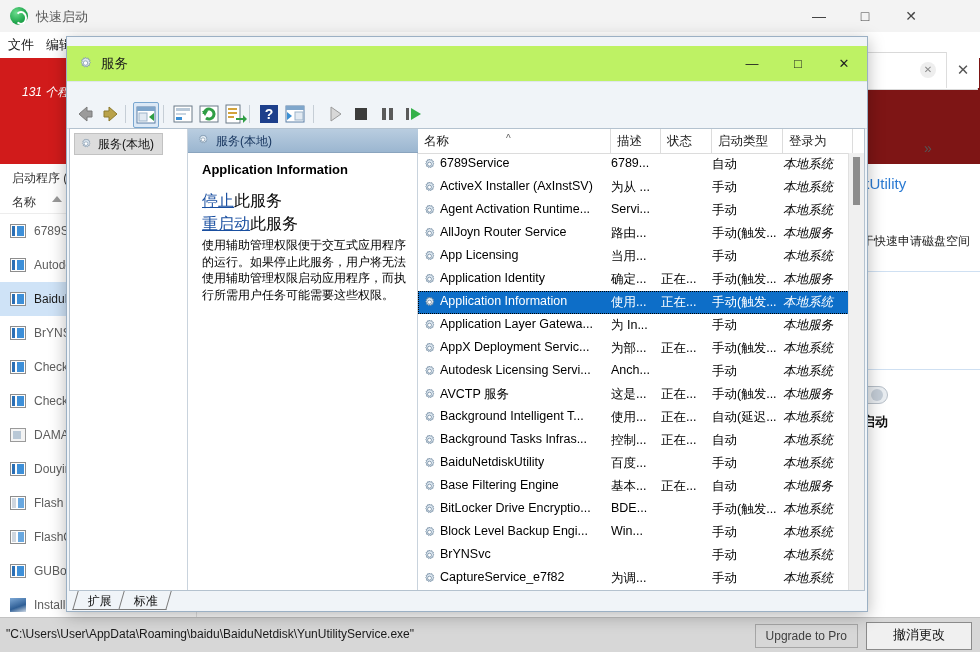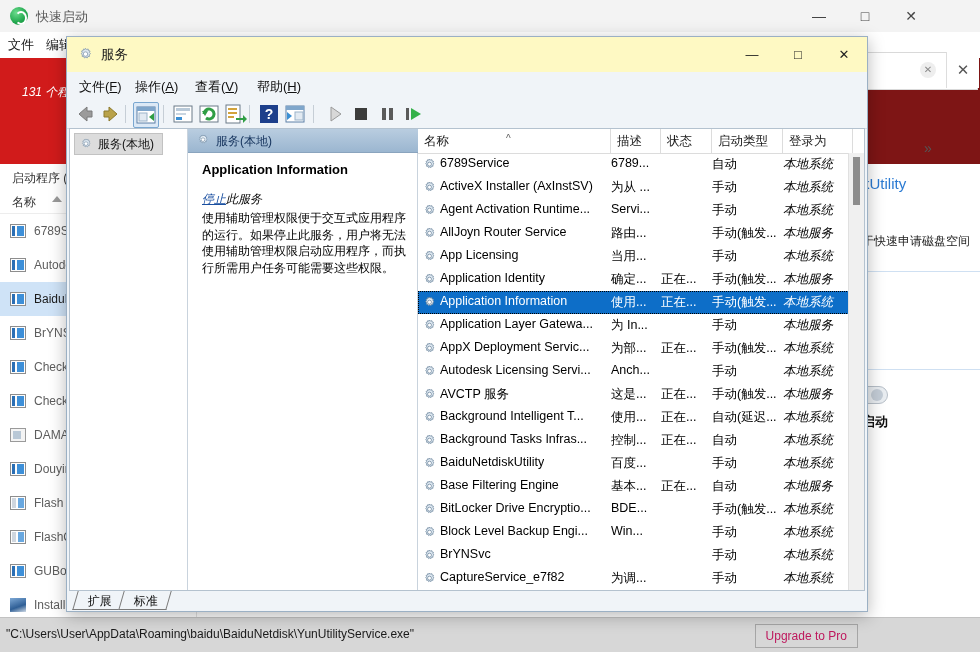--- a/index.html
+++ b/index.html
@@ -70,28 +70,28 @@
   #bg-rp-toggle{position:absolute;left:856px;top:386px;width:30px;height:16px;border-radius:9px;
     border:1px solid #b7bfc8;background:#e9edf1;}
   #bg-rp-toggle:after{content:"";position:absolute;left:14px;top:2px;width:12px;height:12px;
     border-radius:50%;background:#c3ccd6;}
   #bg-rp-state{position:absolute;left:862px;top:413px;font-size:13px;font-weight:bold;color:#111;}
 
   #bg-statusbar{position:absolute;left:0;bottom:0;width:980px;height:34px;background:#d7d7d7;
     border-top:1px solid #c2c2c2;}
   #bg-status-path{position:absolute;left:6px;top:9px;font-size:12px;color:#1a1a1a;}
   #bg-upgrade{position:absolute;right:122px;top:6px;height:22px;padding:0 10px;line-height:22px;
-    font-size:12px;color:#be185d;background:#d7d7d7;border:1px solid #a6a6a6;}
+    font-size:12px;color:#404040;background:#d7d7d7;border:1px solid #a6a6a6;}
   #bg-revert{position:absolute;right:8px;top:4px;width:104px;height:26px;line-height:24px;
     text-align:center;font-size:13px;color:#111;background:#f0f0f0;border:1px solid #8a8a8a;}
 
   
   #svc{position:absolute;left:66px;top:36px;width:802px;height:576px;background:#f0f4f8;
     border:1px solid #9bb0c4;box-shadow:0 4px 16px rgba(0,0,0,.28);box-sizing:border-box;}
-  #svc-titlebar{position:absolute;left:0;top:0;width:800px;height:35px;background:#fef9c3;
+  #svc-titlebar{position:absolute;left:0;top:9px;width:800px;height:35px;background:#bef264;
     border-bottom:1px solid #dfe6ed;}
   #svc-title-icon{position:absolute;left:10px;top:9px;width:17px;height:17px;}
   #svc-title-text{position:absolute;left:34px;top:9px;font-size:13.5px;color:#1a1a1a;}
   .svc-wbtn{position:absolute;top:0;width:46px;height:34px;display:flex;align-items:center;
     justify-content:center;color:#222;font-size:13px;}
   #svc-min{right:92px;}
   #svc-max{right:46px;}
   #svc-close{right:0px;}
   #svc-menubar{position:absolute;left:0;top:35px;width:800px;height:28px;background:#f0f4f8;}
   .svc-menu{position:absolute;top:6px;font-size:13px;color:#111;}
@@ -112,21 +112,21 @@
 
   #svc-detail{position:absolute;left:118px;top:0;width:230px;height:100%;background:#ffffff;
     border-right:1px solid #c9d3dd;box-sizing:border-box;}
   #svc-detail-head{position:absolute;left:0;top:0;width:230px;height:23px;
     background:linear-gradient(#b9cde0,#9bb6d0);border-bottom:1px solid #8aa4be;}
   #svc-detail-head-icon{position:absolute;left:8px;top:4px;width:14px;height:14px;}
   #svc-detail-head-text{position:absolute;left:28px;top:4px;font-size:12px;color:#14325c;}
   #svc-detail-body{position:absolute;left:0;top:23px;width:230px;bottom:0;padding:10px 12px 0 14px;
     box-sizing:border-box;overflow:hidden;}
   #svc-sel-name{font-size:13px;font-weight:bold;color:#000;margin:0 0 14px 0;}
-  .svc-link{color:#1a4fa0;text-decoration:none;font-size:12px;display:block;margin-bottom:2px;font-style:italic;}
+  .svc-link{color:#1a4fa0;text-decoration:none;font-size:16px;display:block;margin-bottom:2px;}
   .svc-link u{text-decoration:underline;}
   #svc-desc-label{margin-top:24px;font-size:12px;color:#000;}
   #svc-desc-text{font-size:12px;color:#000;line-height:16.5px;margin-top:1px;}
 
   #svc-list{position:absolute;left:348px;top:0;right:0;bottom:0;background:#ffffff;overflow:hidden;}
   #svc-list-header{position:absolute;left:0;top:0;right:0;height:24px;background:#ffffff;
     border-bottom:1px solid #dcdcdc;}
   .lh{position:absolute;top:0;height:24px;font-size:12.5px;color:#1a1a1a;padding:4px 0 0 6px;
     box-sizing:border-box;border-right:1px solid #dcdcdc;}
   #lh-sortarrow{position:absolute;left:88px;top:4px;font-size:10px;color:#5d5d5d;}
@@ -245,42 +245,37 @@
   <div id="bg-rp-desc">于快速申请磁盘空间</div>
   <div id="bg-rp-div1"></div>
   <div id="bg-rp-bold">]</div>
   <div id="bg-rp-div2"></div>
   <div id="bg-rp-toggle"></div>
   <div id="bg-rp-state">启动</div>
 
   <div id="bg-statusbar">
     <div id="bg-status-path">"C:\Users\User\AppData\Roaming\baidu\BaiduNetdisk\YunUtilityService.exe"</div>
     <div id="bg-upgrade">Upgrade to Pro</div>
+    <div id="bg-revert">撤消更改</div>
   </div>
 </div>
 
 <div id="svc">
 
   <div id="svc-titlebar">
     <svg id="svc-title-icon" viewBox="0 0 16 16">
       <path d="M8 2.2l1 1.1 1.5-.5.3 1.5 1.5.4-.6 1.4 1 1.2-1.2 1 .3 1.5-1.5.1-.7 1.4-1.3-.8-1.3.8-.7-1.4-1.5-.1.3-1.5-1.2-1 1-1.2-.6-1.4 1.5-.4.3-1.5 1.5.5z" fill="#dbe6ef" stroke="#7d93a8" stroke-width=".7"></path>
       <circle cx="8" cy="7.6" r="2.1" fill="#ffffff" stroke="#7d93a8" stroke-width=".7"></circle>
     </svg>
     <div id="svc-title-text">服务</div>
     <div class="svc-wbtn" id="svc-min">—</div>
     <div class="svc-wbtn" id="svc-max">□</div>
     <div class="svc-wbtn" id="svc-close">✕</div>
   </div>
 
-  <div id="svc-menubar">
-    <div class="svc-menu" style="left:12px"><span>文件(</span><u>F</u><span>)</span></div>
-    <div class="svc-menu" style="left:68px"><span>操作(</span><u>A</u><span>)</span></div>
-    <div class="svc-menu" style="left:128px"><span>查看(</span><u>V</u><span>)</span></div>
-    <div class="svc-menu" style="left:190px"><span>帮助(</span><u>H</u><span>)</span></div>
-  </div>
 
   <div id="svc-toolbar">
     <svg class="tb" style="left:6px" viewBox="0 0 24 24">
         <path d="M14 5 L6 12 L14 19 L14 15 L19 15 L19 9 L14 9 Z" fill="#9b9b9b" stroke="#7b7b7b"></path>
       </svg>
     <svg class="tb" style="left:32px" viewBox="0 0 24 24">
         <path d="M10 5 L18 12 L10 19 L10 15 L5 15 L5 9 L10 9 Z" fill="#b9a24a" stroke="#8d7a2d"></path>
       </svg>
     <div class="tbsep" style="left:58px"></div>
     <svg class="tb" id="tb-list-sel" style="left:66px" viewBox="0 0 24 24">
@@ -352,20 +347,21 @@
       <div id="svc-detail-head">
         <svg id="svc-detail-head-icon" viewBox="0 0 16 16">
           <path d="M8 2.2l1 1.1 1.5-.5.3 1.5 1.5.4-.6 1.4 1 1.2-1.2 1 .3 1.5-1.5.1-.7 1.4-1.3-.8-1.3.8-.7-1.4-1.5-.1.3-1.5-1.2-1 1-1.2-.6-1.4 1.5-.4.3-1.5 1.5.5z" fill="#e9f1f8" stroke="#6d87a0" stroke-width=".7"></path>
           <circle cx="8" cy="7.6" r="2.1" fill="#ffffff" stroke="#6d87a0" stroke-width=".7"></circle>
         </svg>
         <div id="svc-detail-head-text">服务(本地)</div>
       </div>
       <div id="svc-detail-body">
         <div id="svc-sel-name">Application Information</div>
         <a class="svc-link" href="#"><u>停止</u><span style="color:#000">此服务</span></a>
+        <a class="svc-link" href="#"><u>重启动</u><span style="color:#000">此服务</span></a>
         <div id="svc-desc-text">使用辅助管理权限便于交互式应用程序的运行。如果停止此服务，用户将无法使用辅助管理权限启动应用程序，而执行所需用户任务可能需要这些权限。</div>
       </div>
     </div>
 
     <div id="svc-list">
       <div id="svc-list-header">
         <div class="lh" style="left:0px;width:193px">名称</div>
         <div id="lh-sortarrow">^</div>
         <div class="lh" style="left:193px;width:50px">描述</div>
         <div class="lh" style="left:243px;width:51px">状态</div>

